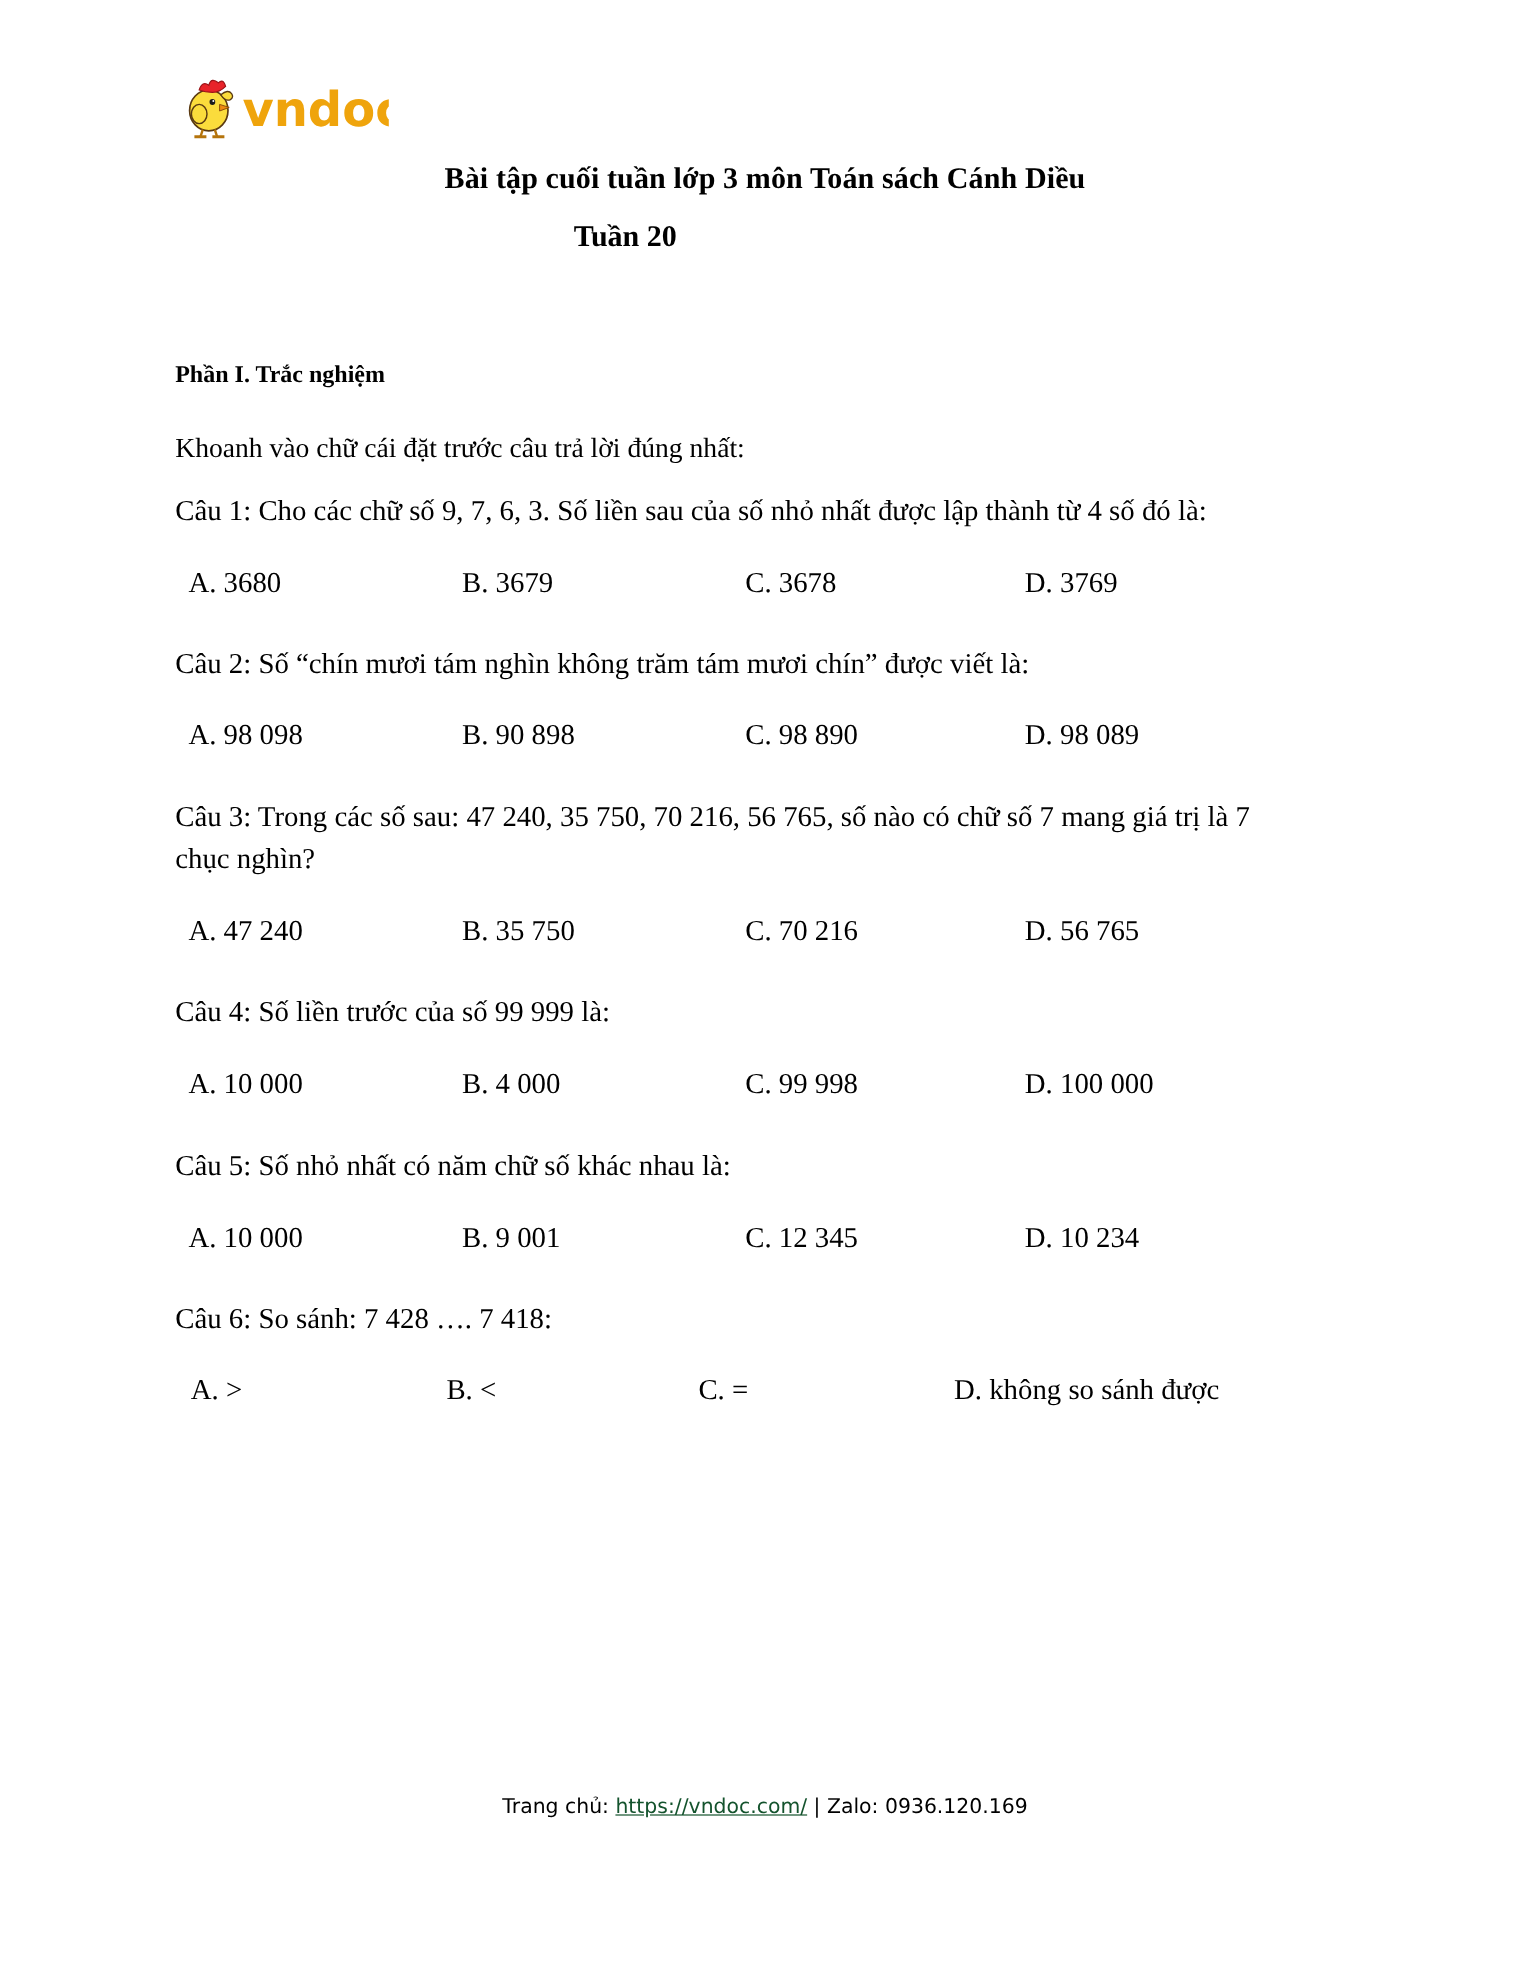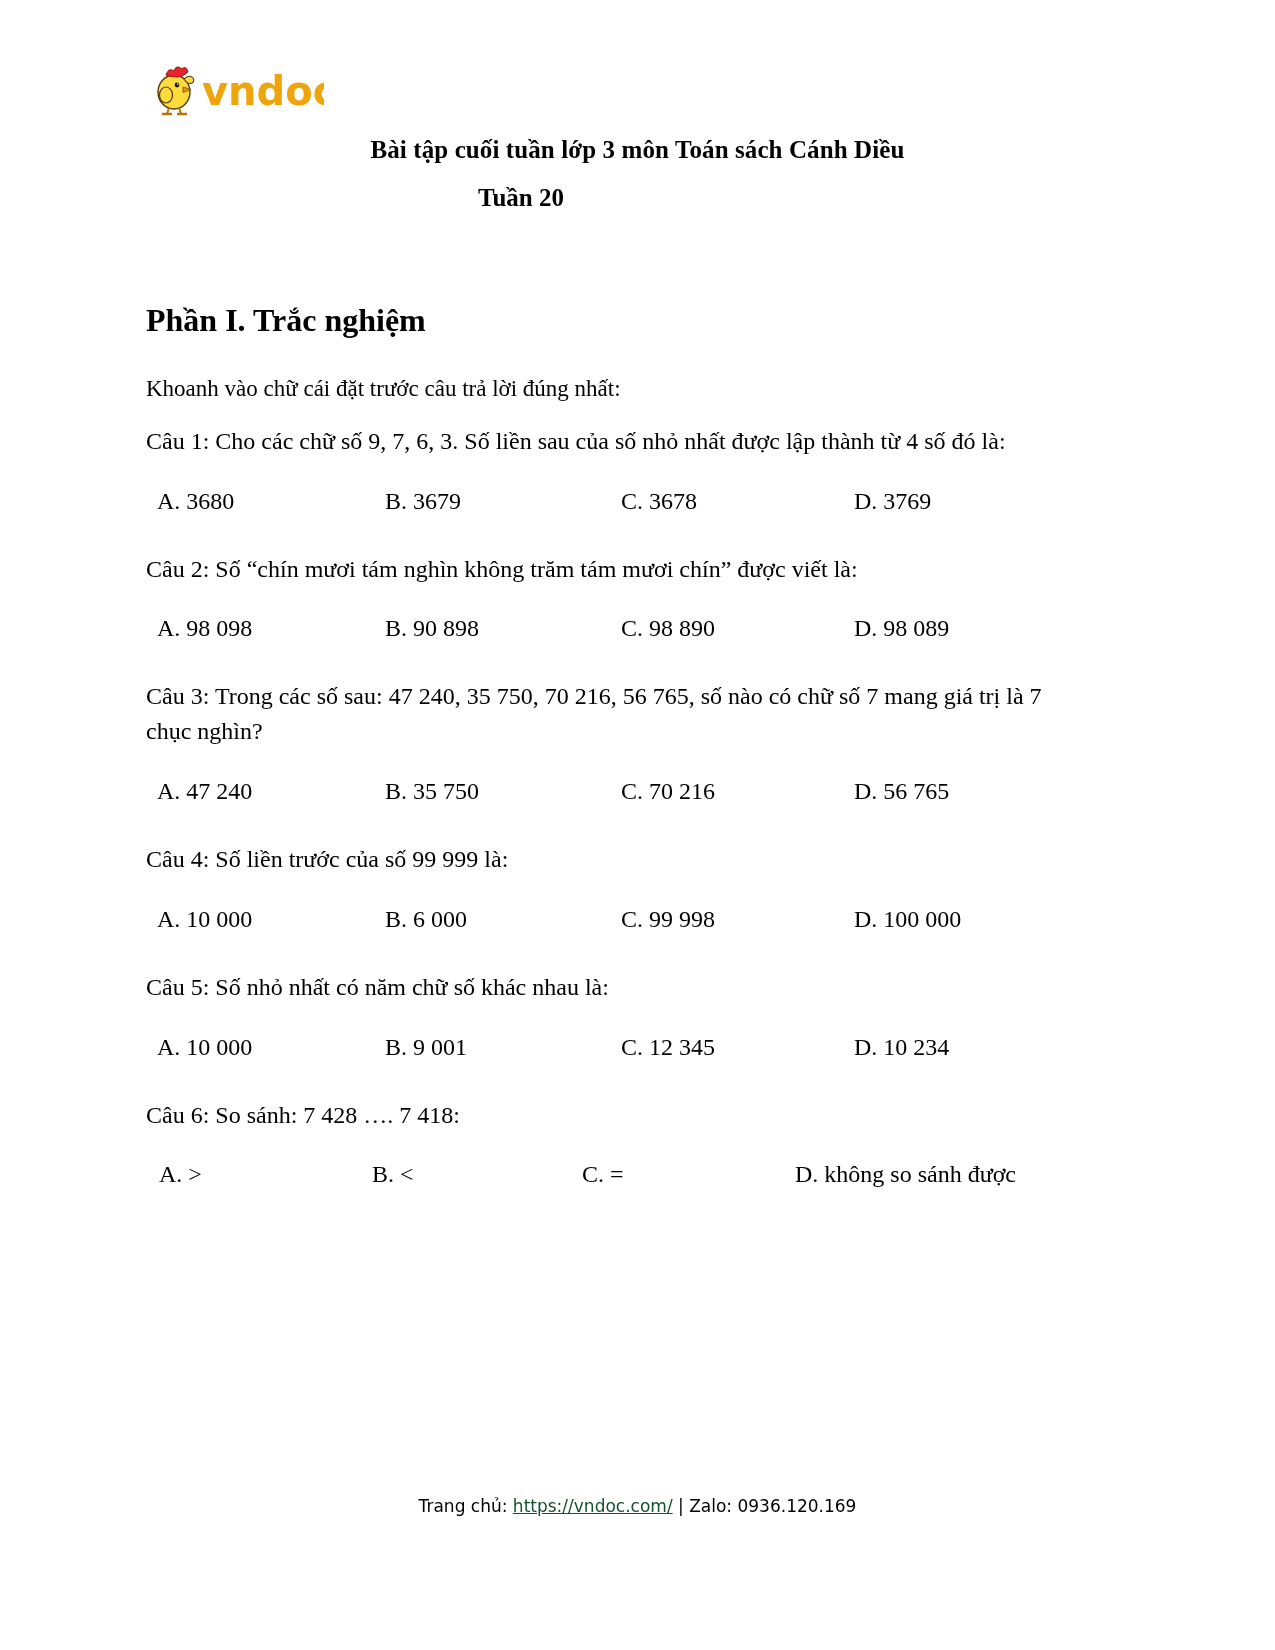--- a/index.html
+++ b/index.html
@@ -57,21 +57,21 @@
   }
 
   
   .content {
     position: absolute;
     left: 146px;
     top: 300px;
     width: 935px;
   }
   .section-title {
-    font-size: 32px;
+    font-size: 20px;
     font-weight: bold;
     margin: 0 0 34px 0;
     line-height: 1.25;
   }
   .instruction {
     font-size: 23px;
     margin: 0 0 20px 0;
     line-height: 1.3;
   }
   .question {
@@ -188,21 +188,21 @@
       <span class="opt b">B. 35 750</span>
       <span class="opt c">C. 70 216</span>
       <span class="opt d">D. 56 765</span>
     </div>
 
     <div class="question">
       <span class="q-label">Câu 4:</span><span> Số liền trước của số 99 999 là:</span>
     </div>
     <div class="options">
       <span class="opt a">A. 10 000</span>
-      <span class="opt b">B. 6 000</span>
+      <span class="opt b">B. 4 000</span>
       <span class="opt c">C. 99 998</span>
       <span class="opt d">D. 100 000</span>
     </div>
 
     <div class="question">
       <span class="q-label">Câu 5:</span><span> Số nhỏ nhất có năm chữ số khác nhau là:</span>
     </div>
     <div class="options">
       <span class="opt a">A. 10 000</span>
       <span class="opt b">B. 9 001</span>

